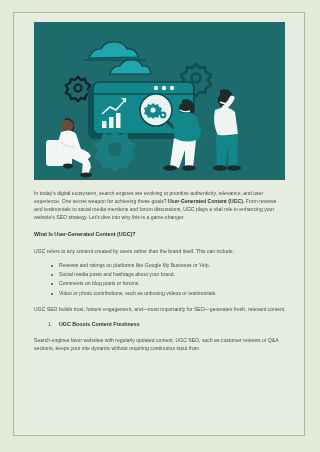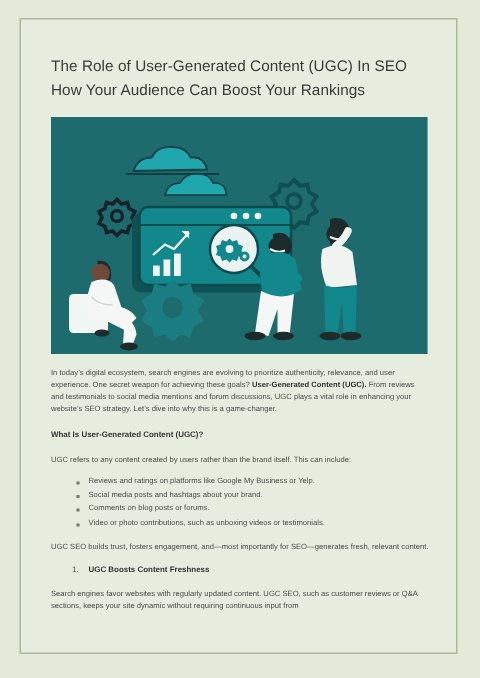--- a/index.html
+++ b/index.html
@@ -119,21 +119,20 @@
     color: #4a4a4a;
   }
   #freshness-paragraph { margin-top: 7px; }
 </style>
 </head>
 <body>
 
 <div id="doc-page">
   <div id="doc-inner">
 
-    <h1 id="article-title">The Role of User-Generated Content (UGC) In SEO How Your Audience Can Boost Your Rankings</h1>
 
     <div id="hero-figure">
       <svg width="251" height="158" viewBox="0 0 251 158" xmlns="http://www.w3.org/2000/svg">
         <rect x="0" y="0" width="251" height="158" fill="#1e6b6d"></rect>
 
         <g>
           <path d="M55 36 q3 -9 12 -9 q4 -8 14 -7 q9 0 12 7 q9 -1 11 8 z" fill="#1fa7ad" stroke="#123f44" stroke-width="1.2"></path>
           <line x1="50" y1="38" x2="112" y2="38" stroke="#123f44" stroke-width="1.2"></line>
         </g>
 

